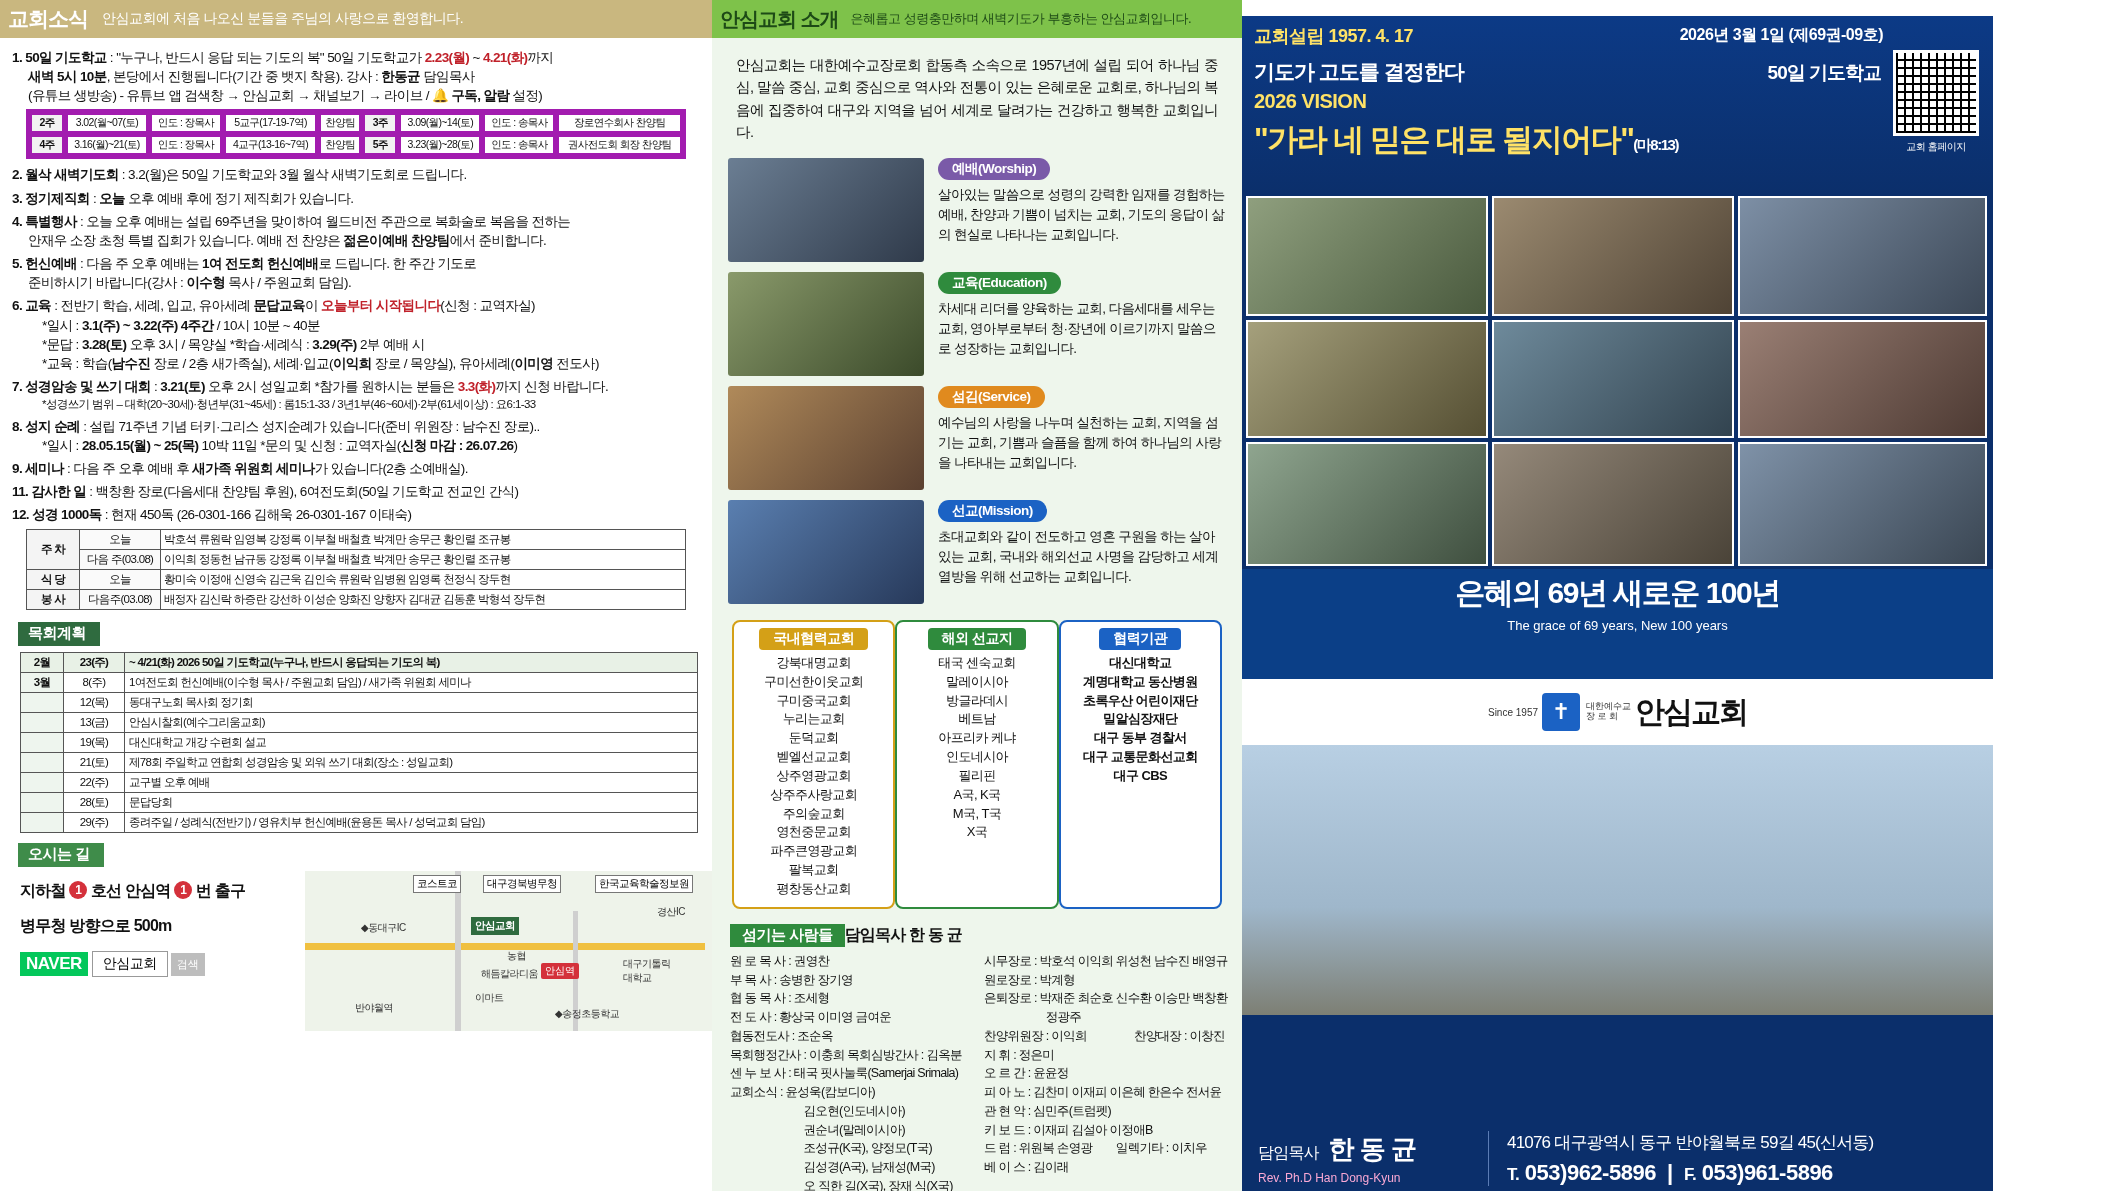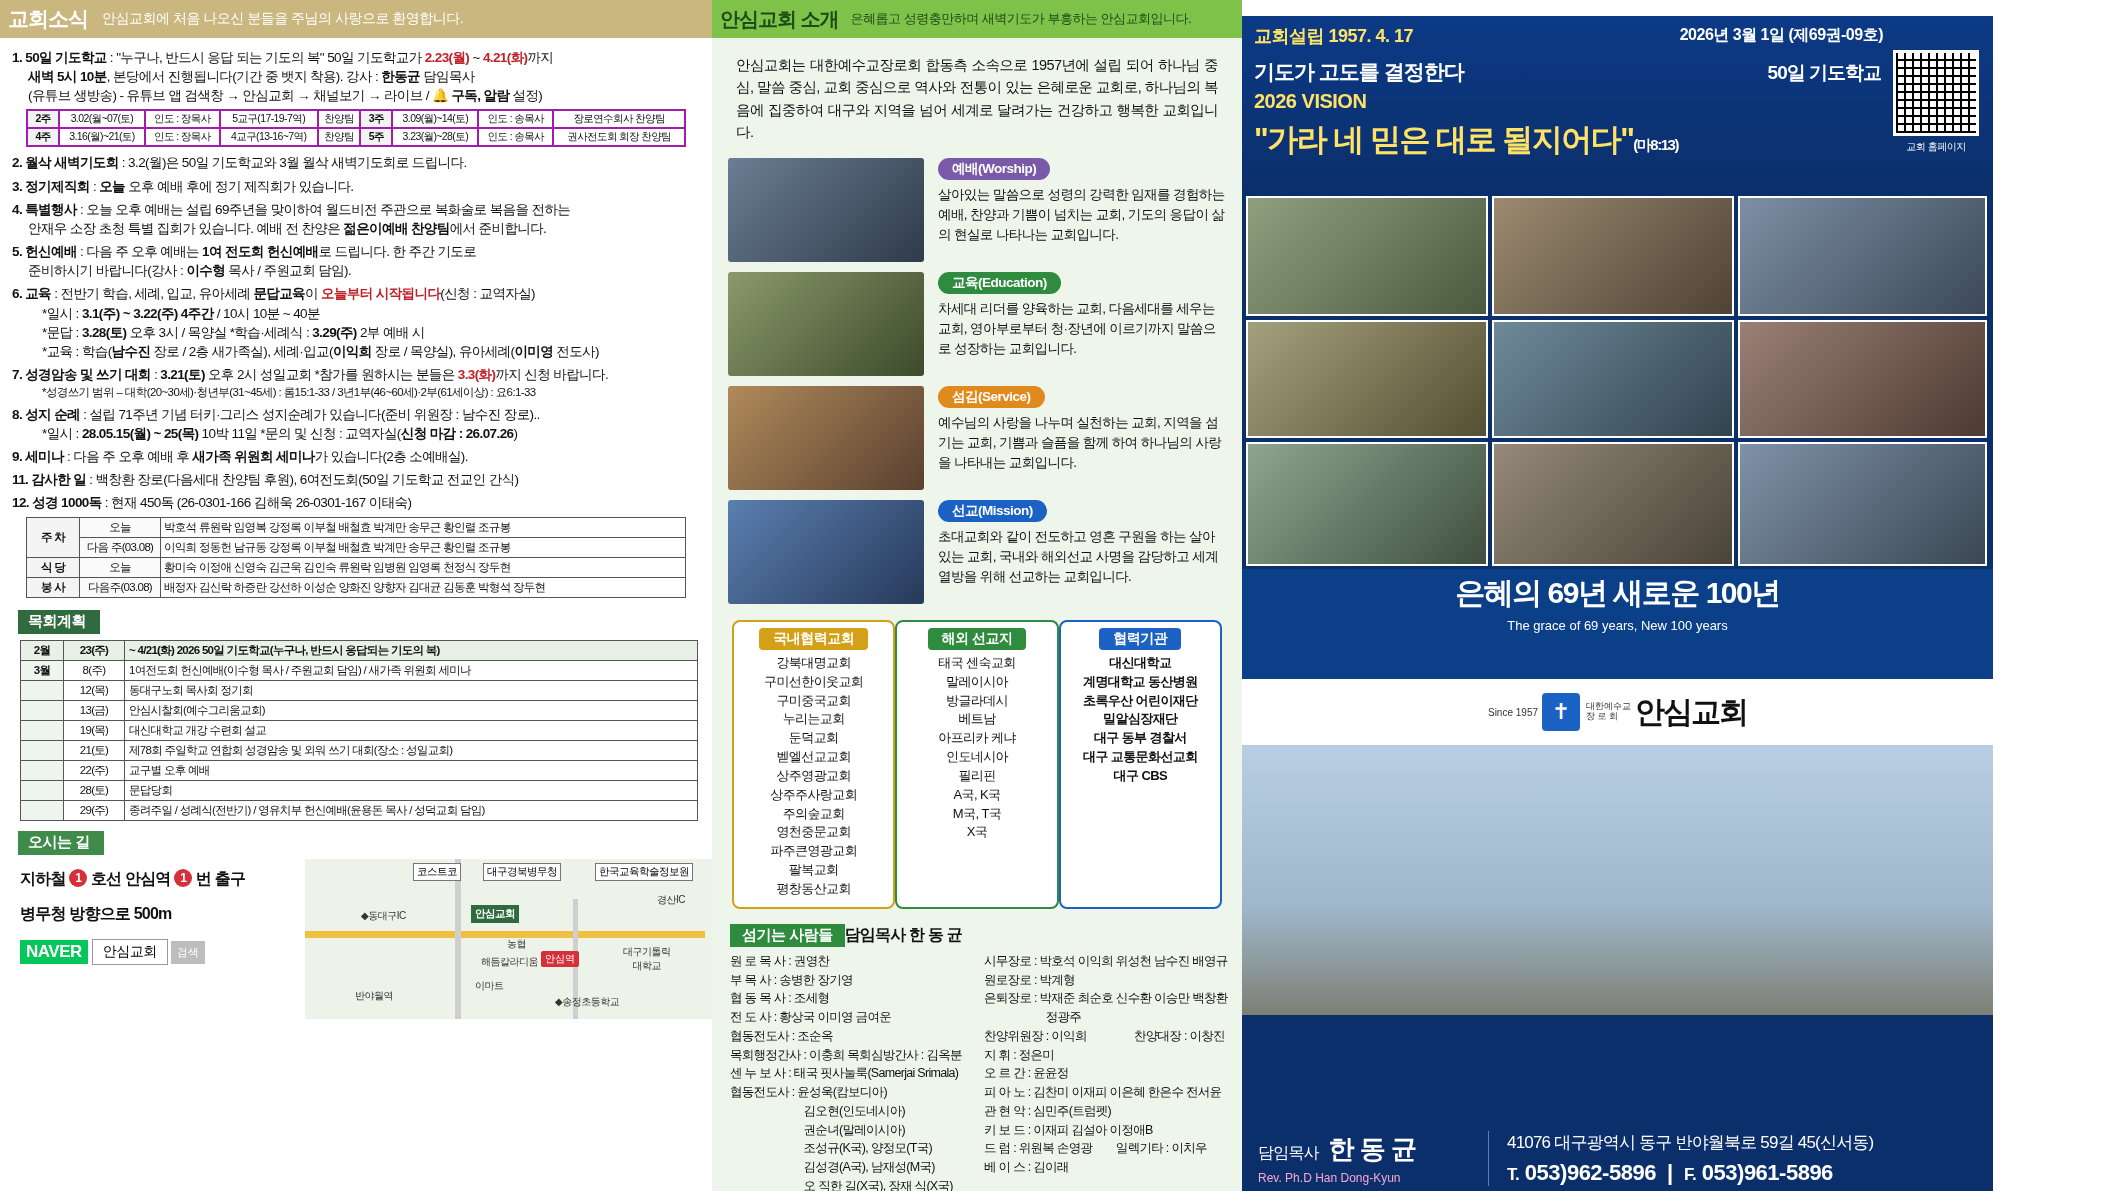--- a/index.html
+++ b/index.html
@@ -23,21 +23,21 @@
 
   .c1-body{padding:10px 10px 0 12px;box-sizing:border-box;}
   .item{font-size:13.5px;color:#111;line-height:1.42;margin-bottom:4px;letter-spacing:-0.6px;}
   .item .num{font-weight:bold;}
   .b{font-weight:bold;}
   .red{color:#c0212a;font-weight:bold;}
   .ind{display:block;padding-left:16px;}
   .ind2{display:block;padding-left:30px;}
 
   table.grid{border-collapse:collapse;width:660px;margin:3px 0 6px 14px;}
-  table.grid td{border:2px solid #a21caf;font-size:10.5px;padding:1px 2px;text-align:center;letter-spacing:-0.6px;color:#111;white-space:nowrap;}
+  table.grid td{border:6px solid #a21caf;font-size:10.5px;padding:1px 2px;text-align:center;letter-spacing:-0.6px;color:#111;white-space:nowrap;}
   table.grid td.lab{background:#f2f2f2;font-weight:bold;width:26px;}
 
   table.grid2{border-collapse:collapse;width:660px;margin:5px 0 6px 14px;}
   table.grid2 td{border:1px solid #555;font-size:11.5px;padding:2px 3px;letter-spacing:-0.7px;color:#111;}
   table.grid2 td.h{background:#f4f4f4;text-align:center;font-weight:bold;width:46px;}
   table.grid2 td.h2{background:#fafafa;text-align:center;width:74px;}
 
   .sec-title{
     display:inline-block;background:#2f6b3f;color:#fff;font-size:15px;font-weight:bold;
     padding:2px 14px 3px 10px;letter-spacing:-0.5px;margin:6px 0 4px 6px;
@@ -51,21 +51,21 @@
 
   .map-wrap{position:relative;margin-left:8px;width:690px;height:160px;}
   .map-left{position:absolute;left:0;top:10px;width:280px;}
   .map-left .line{font-size:16px;font-weight:bold;letter-spacing:-0.8px;color:#111;margin-bottom:14px;}
   .circ{display:inline-block;width:18px;height:18px;border-radius:50%;background:#d4313b;color:#fff;
         font-size:12px;text-align:center;line-height:18px;vertical-align:2px;}
   .naver{display:flex;align-items:center;margin-top:12px;}
   .naver .nlogo{background:#03c75a;color:#fff;font-weight:bold;font-size:17px;padding:2px 6px;letter-spacing:-0.5px;}
   .naver .nbox{border:1px solid #999;font-size:14px;padding:3px 10px;margin-left:4px;background:#fff;letter-spacing:-0.5px;}
   .naver .nbtn{background:#bdbdbd;color:#fff;font-size:11px;padding:4px 6px;margin-left:3px;}
-  .map-right{position:absolute;left:285px;top:0;width:424px;height:160px;background:#eef3ea;border:0;text-align:center;}
+  .map-right{position:absolute;left:285px;top:0;width:424px;height:160px;background:#eef3ea;border:0;}
   .mp{position:absolute;font-size:10px;color:#333;letter-spacing:-0.5px;}
   .mbox{position:absolute;font-size:10.5px;background:#fff;border:1px solid #777;padding:1px 3px;letter-spacing:-0.5px;}
   .mroad{position:absolute;background:#f0c040;}
   .mroad2{position:absolute;background:#cfcfcf;}
   .mmark{position:absolute;color:#fff;background:#d4313b;font-size:10px;padding:1px 4px;border-radius:2px;}
 
   
   .col2{width:530px;height:1191px;position:relative;background:#eef6ec;box-sizing:border-box;}
   .c2-head{height:38px;background:#7ec24a;display:flex;align-items:center;padding:0 8px;box-sizing:border-box;}
   .c2-head .t1{font-size:20px;font-weight:bold;color:#1d4a16;letter-spacing:-1px;}
@@ -396,21 +396,21 @@
       </div>
       <div class="two">
         <div class="cc">
           <div class="srow">원 로 목 사 : 권영찬</div>
           <div class="srow">부   목   사 : 송병한 장기영</div>
           <div class="srow">협 동 목 사 : 조세형</div>
           <div class="srow">전   도   사 : 황상국 이미영 금여운</div>
           <div class="srow">협동전도사 : 조순옥</div>
           <div class="srow">목회행정간사 : 이충희   목회심방간사 : 김옥분</div>
           <div class="srow">센 누 보 사 : 태국 핏사눌룩(Samerjai Srimala)</div>
-          <div class="srow">협동전도사 : 윤성욱(캄보디아)</div>
+          <div class="srow">교회소식 : 윤성욱(캄보디아)</div>
           <div class="srow">　　　　　　 김오현(인도네시아)</div>
           <div class="srow">　　　　　　 권순녀(말레이시아)</div>
           <div class="srow">　　　　　　 조성규(K국), 양정모(T국)</div>
           <div class="srow">　　　　　　 김성경(A국), 남재성(M국)</div>
           <div class="srow">　　　　　　 오 직한 길(X국),  장재 식(X국)</div>
         </div>
         <div class="cc">
           <div class="srow">시무장로 : 박호석 이익희 위성천 남수진 배영규</div>
           <div class="srow">원로장로 : 박계형</div>
           <div class="srow">은퇴장로 : 박재준 최순호 신수환 이승만 백창환</div>

